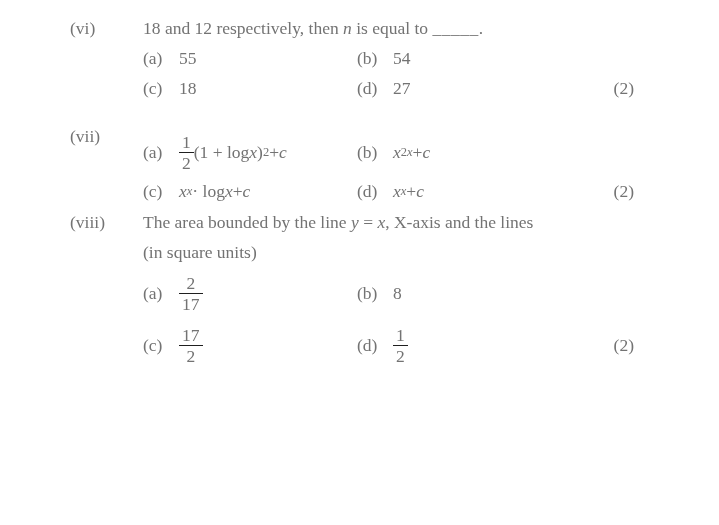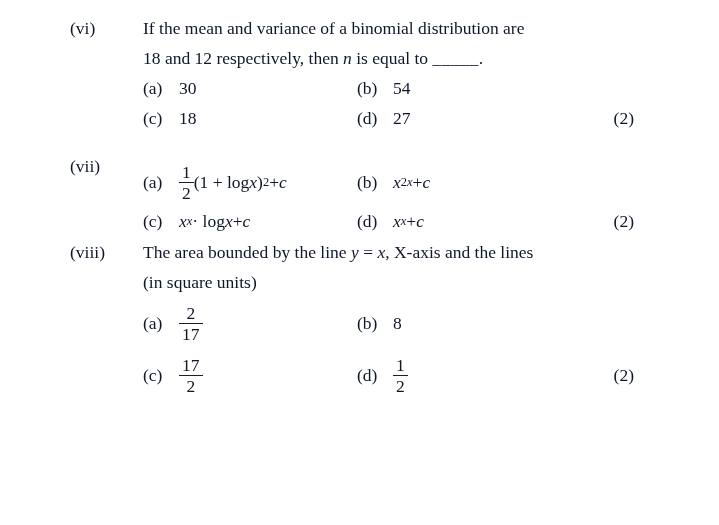--- a/index.html
+++ b/index.html
@@ -2,21 +2,21 @@
 <html><head>
 <meta charset="utf-8">
 <style>
   * { box-sizing: border-box; }
   html, body { margin: 0; padding: 0; background: #ffffff; }
   .page {
     position: relative;
     width: 719px;
     height: 525px;
     background: #ffffff;
-    color: #0f172a;
+    color: #737373;
     font-family: "Liberation Serif", "DejaVu Serif", serif;
     font-size: 17.5px;
     overflow: hidden;
     padding-top: 13px;
   }
   .q { display: flex; margin-left: 70px; }
   .qnum { width: 73px; flex-shrink: 0; line-height: 30px; }
   .qbody { width: 491px; }
   .qline { line-height: 30px; white-space: nowrap; }
   .it { font-style: italic; }
@@ -62,26 +62,25 @@
   .q8 { }
 </style>
 </head>
 <body>
 
 <div class="page">
 
   <div class="q">
     <div class="qnum">(vi)</div>
     <div class="qbody">
-      <div class="qline">If the mean and variance of a binomial distribution are</div>
       <div class="qline"><span>18 and 12 respectively, then </span><span class="it">n</span><span> is equal to </span><span class="blank">_____</span><span>.</span></div>
       <div class="opt-row">
         <div class="opt1">
           <span class="olbl">(a)</span>
-          <span class="oval">30</span>
+          <span class="oval">55</span>
         </div>
         <div class="opt2">
           <span class="olbl">(b)</span>
           <span class="oval">54</span>
         </div>
       </div>
       <div class="opt-row">
         <div class="opt1">
           <span class="olbl">(c)</span>
           <span class="oval">18</span>

